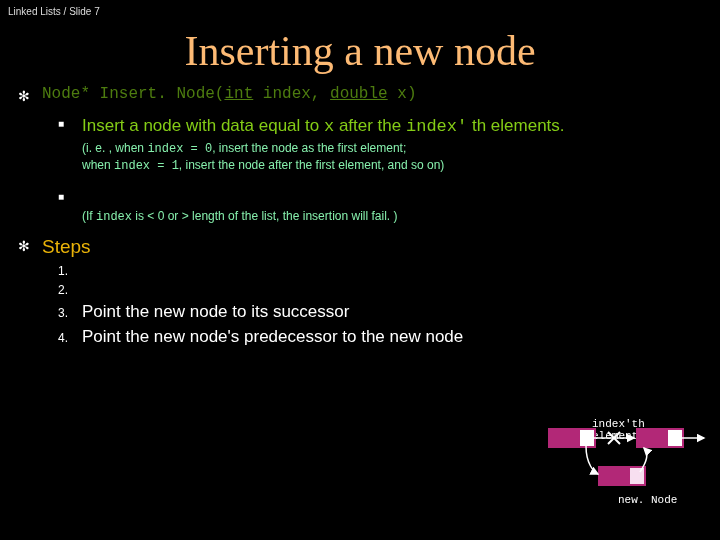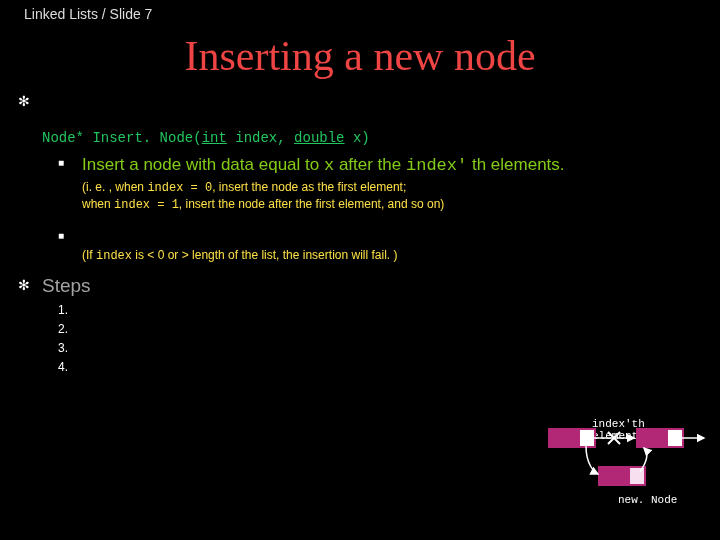--- a/index.html
+++ b/index.html
@@ -7,29 +7,29 @@
     padding: 0;
     width: 720px;
     height: 540px;
     background: #000;
     color: #fff;
     font-family: Arial, Helvetica, sans-serif;
     overflow: hidden;
     position: relative;
   }
   .breadcrumb {
-    font-size: 14px;
+    font-size: 10px;
     color: #ddd;
-    padding: 6px 24px;
+    padding: 6px 8px;
   }
   .title {
     font-family: "Times New Roman", Times, serif;
     font-size: 42px;
     text-align: center;
-    color: #ef4444;
+    color: #fdba74;
     margin: 4px 0 10px 0;
   }
   .bullet-row {
     display: flex;
     align-items: flex-start;
     padding: 0 18px;
     margin-top: 4px;
   }
   .bullet-row.sub { padding-left: 58px; margin-top: 8px; }
   .bullet-icon {
@@ -42,43 +42,42 @@
   }
   .bullet-icon.small {
     width: 10px;
     flex: 0 0 10px;
     font-size: 10px;
     line-height: 18px;
     margin-right: 14px;
   }
   .sig {
     font-family: "Courier New", monospace;
-    font-size: 14px;
-    color: #22c55e;
-    margin-top: 40px;
+    font-size: 16px;
+    color: #4d7c0f;
   }
   .sig .u { text-decoration: underline; }
   .bp1 {
     font-size: 17px;
     color: #84cc16;
     line-height: 22px;
   }
   .bp1 .mono { font-family: "Courier New", monospace; }
   .note {
     font-size: 12px;
-    color: #fde047;
+    color: #86efac;
     line-height: 16px;
     padding-left: 82px;
     padding-right: 20px;
     margin-top: 2px;
   }
   .note .mono { font-family: "Courier New", monospace; }
   .steps-head {
     font-size: 19px;
-    color: #a3a3a3;
+    color: #eab308;
     line-height: 24px;
   }
   .steps-list {
     padding-left: 58px;
     margin-top: 2px;
   }
   .step-row {
     display: flex;
     align-items: baseline;
     margin-top: 5px;
@@ -172,23 +171,25 @@
 
 <div class="steps-list">
   <div class="step-row">
     <span class="step-num">1.</span>
   </div>
   <div class="step-row">
     <span class="step-num">2.</span>
   </div>
   <div class="step-row">
     <span class="step-num">3.</span>
+    <span class="step-text">Point the new node to its successor</span>
   </div>
   <div class="step-row">
     <span class="step-num">4.</span>
+    <span class="step-text">Point the new node's predecessor to the new node</span>
   </div>
 </div>
 
 <div class="diagram">
   <div class="dlabel1">index'th
 element</div>
   <div class="node n1">
       <div class="ptrbox"></div>
     </div>
   <div class="node n2">

